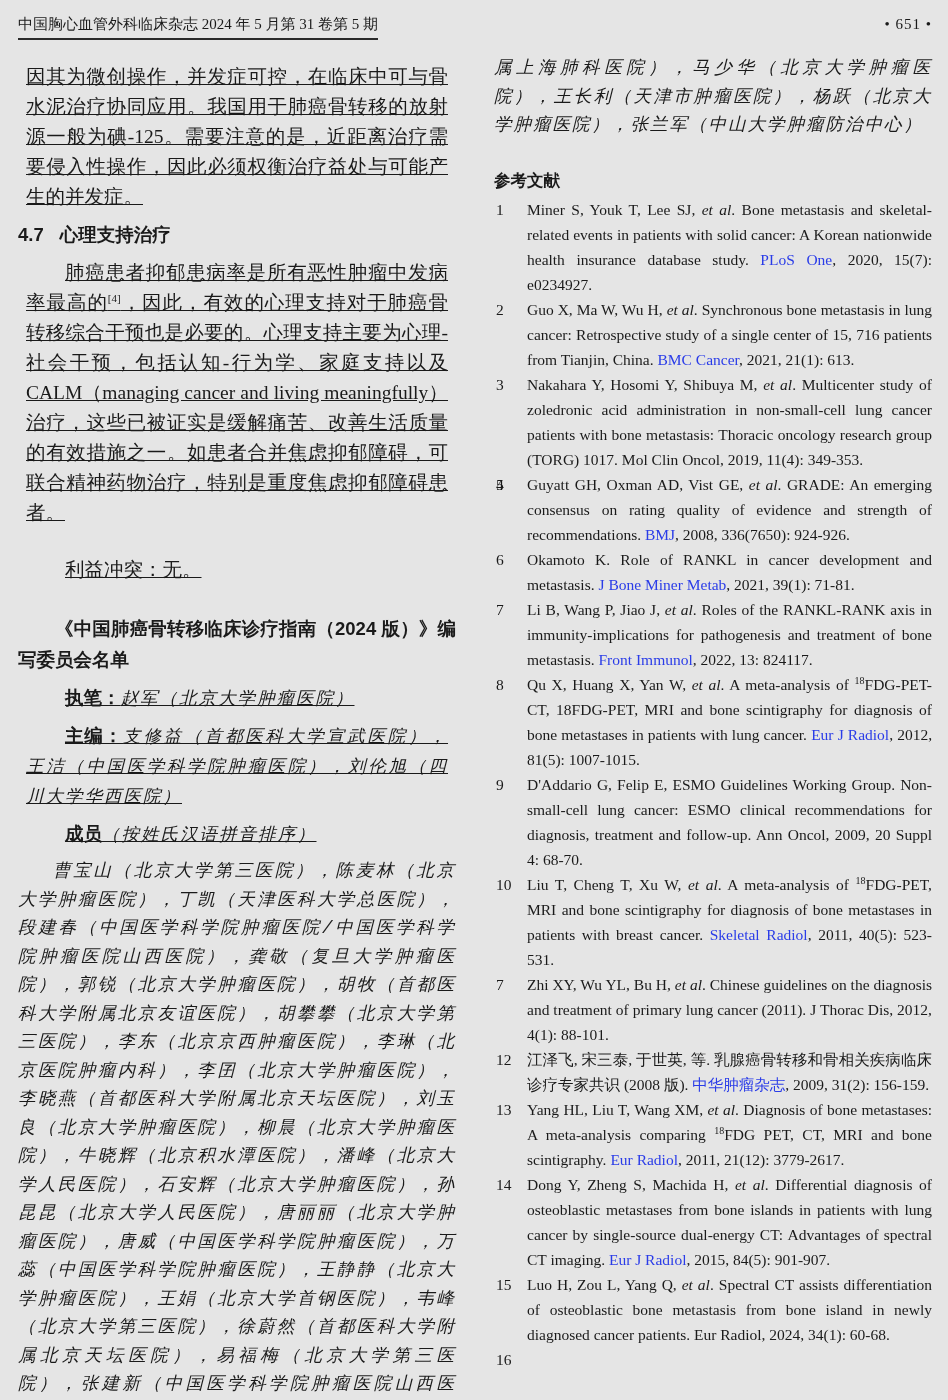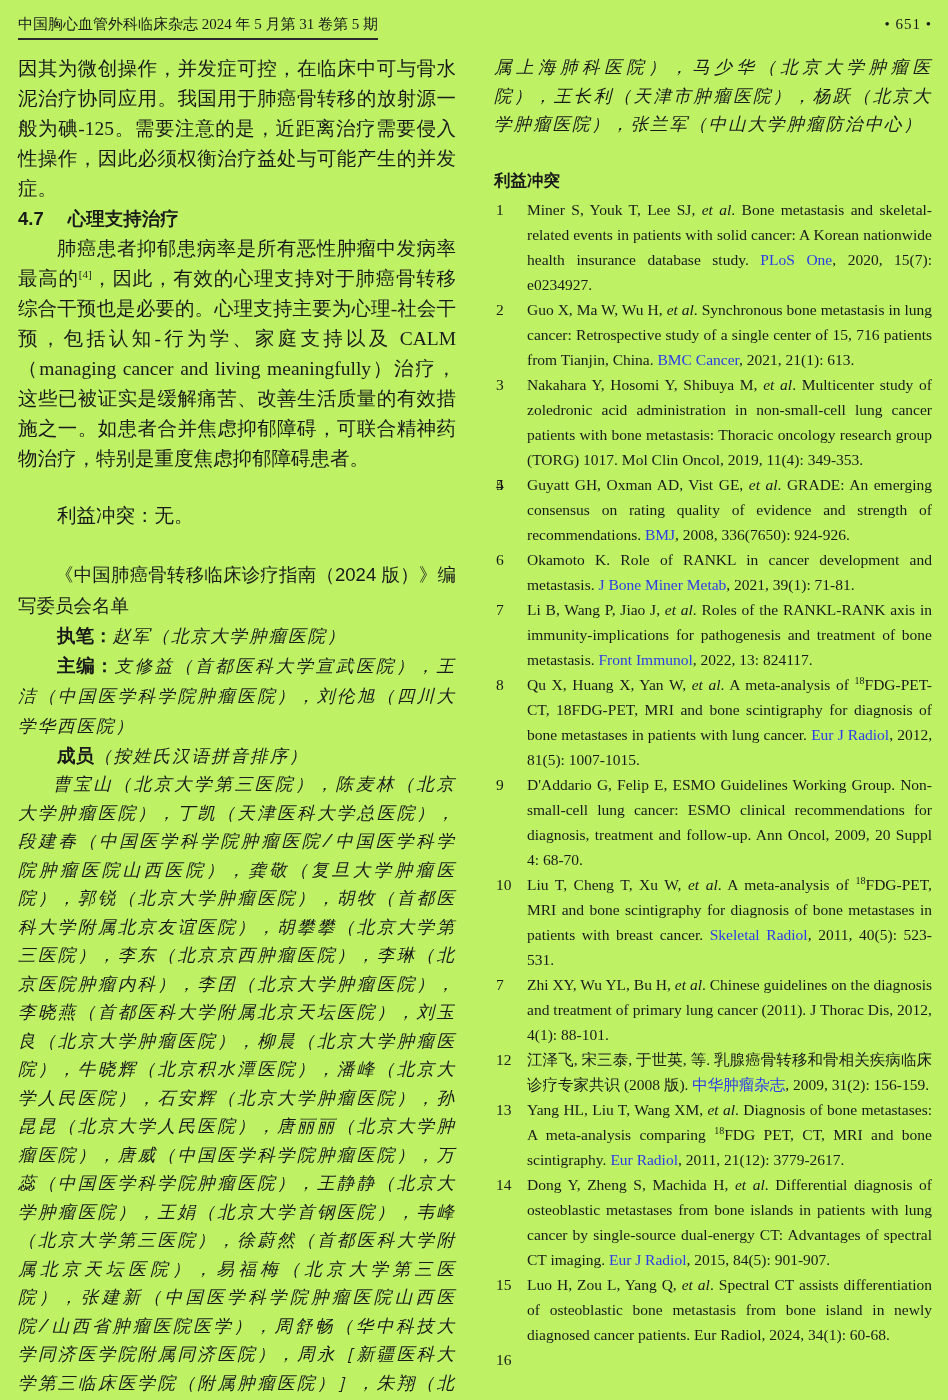--- a/index.html
+++ b/index.html
@@ -1,20 +1,20 @@
 <!DOCTYPE html>
 <html><head>
 <meta charset="utf-8">
 <style>
   html,body{margin:0;padding:0;background:#9a9a9a;}
   .page{
     position:relative;
     width:948px;height:1400px;
     margin:0 auto;
-    background:#bef264;
+    background:#e5e5e5;
     color:#1a1a1a;
     font-family:"Liberation Serif","DejaVu Serif",serif;
     overflow:hidden;
     box-sizing:border-box;
     padding:14px 16px 0 18px;
   }
   
   .header{
     display:flex;justify-content:space-between;align-items:flex-start;
     font-size:15px;line-height:20px;
@@ -24,24 +24,25 @@
     display:inline-block;
     border-bottom:2px solid #2a2a2a;
     padding-bottom:4px;
   }
   .page-number{letter-spacing:1px;}
   
   .columns{display:flex;gap:38px;}
   .col{width:438px;box-sizing:border-box;}
   
   .body{
-    margin:0;
+    margin:8px;
     font-size:19.5px;
     line-height:30px;
     text-align:justify;
+    text-decoration:underline;
   }
   .indent{text-indent:2em;}
   .kai{
     font-style:italic;
     font-size:17.5px;
     letter-spacing:2px;
     line-height:28.5px;
   }
   p.kai-para{
     margin:0;
@@ -53,31 +54,31 @@
     text-indent:2em;
     font-family:Liberation Mono, monospace;
   }
   .section-heading{
     margin:0;
     font-family:"Liberation Sans","DejaVu Sans",sans-serif;
     font-weight:bold;
     font-size:18.5px;
     line-height:30px;
   }
-  .section-num{margin-right:24px;}
+  .section-num{margin-right:16px;}
   .refmark{
     font-size:11px;
     line-height:0;
     vertical-align:super;
   }
   .conflict{margin-top:27px;}
   .committee-title{
     margin:28px 0 0 0;
     font-family:"Liberation Sans","DejaVu Sans",sans-serif;
-    font-weight:normal;
+    font-weight:bold;
     font-size:18.5px;
     line-height:31px;
     text-align:justify;
     text-indent:2em;
   }
   .label{
     font-family:"Liberation Sans","DejaVu Sans",sans-serif;
     font-weight:bold;
     font-style:normal;
     font-size:18.5px;
@@ -138,21 +139,21 @@
 
       <p class="body indent"><b class="label">成员</b><span class="kai">（按姓氏汉语拼音排序）</span></p>
 
       <p class="kai-para">曹宝山（北京大学第三医院），陈麦林（北京大学肿瘤医院），丁凯（天津医科大学总医院），段建春（中国医学科学院肿瘤医院/中国医学科学院肿瘤医院山西医院），龚敬（复旦大学肿瘤医院），郭锐（北京大学肿瘤医院），胡牧（首都医科大学附属北京友谊医院），胡攀攀（北京大学第三医院），李东（北京京西肿瘤医院），李琳（北京医院肿瘤内科），李囝（北京大学肿瘤医院），李晓燕（首都医科大学附属北京天坛医院），刘玉良（北京大学肿瘤医院），柳晨（北京大学肿瘤医院），牛晓辉（北京积水潭医院），潘峰（北京大学人民医院），石安辉（北京大学肿瘤医院），孙昆昆（北京大学人民医院），唐丽丽（北京大学肿瘤医院），唐威（中国医学科学院肿瘤医院），万蕊（中国医学科学院肿瘤医院），王静静（北京大学肿瘤医院），王娟（北京大学首钢医院），韦峰（北京大学第三医院），徐蔚然（首都医科大学附属北京天坛医院），易福梅（北京大学第三医院），张建新（中国医学科学院肿瘤医院山西医院/山西省肿瘤医院医学），周舒畅（华中科技大学同济医学院附属同济医院），周永［新疆医科大学第三临床医学院（附属肿瘤医院）］，朱翔（北京大学医学部/北京大学第三医院）</p>
 
     </div>
 
     <div class="col col-right">
       <p class="kai-para cont-para" style="text-indent:0;">属上海肺科医院），马少华（北京大学肿瘤医院），王长利（天津市肿瘤医院），杨跃（北京大学肿瘤医院），张兰军（中山大学肿瘤防治中心）</p>
 
-      <h3 class="refs-heading">利益冲突</h3>
+      <h3 class="refs-heading">参考文献</h3>
 
       <div id="refs">
           <div class="ref"><span class="ref-num">1</span><span class="ref-text"><span>Miner S, Youk T, Lee SJ, </span><em>et al</em><span>. Bone metastasis and skeletal-related events in patients with solid cancer: A Korean nationwide health insurance database study. </span><a class="ref-link">PLoS One</a><span>, 2020, 15(7): e0234927.</span></span></div>
           <div class="ref"><span class="ref-num">2</span><span class="ref-text"><span>Guo X, Ma W, Wu H, </span><em>et al</em><span>. Synchronous bone metastasis in lung cancer: Retrospective study of a single center of 15, 716 patients from Tianjin, China. </span><a class="ref-link">BMC Cancer</a><span>, 2021, 21(1): 613.</span></span></div>
           <div class="ref"><span class="ref-num">3</span><span class="ref-text"><span>Nakahara Y, Hosomi Y, Shibuya M, </span><em>et al</em><span>. Multicenter study of zoledronic acid administration in non-small-cell lung cancer patients with bone metastasis: Thoracic oncology research group (TORG) 1017. Mol Clin Oncol, 2019, 11(4): 349-353.</span></span></div>
           <div class="ref"><span class="ref-num">4</span></div>
           <div class="ref"><span class="ref-num">5</span><span class="ref-text"><span>Guyatt GH, Oxman AD, Vist GE, </span><em>et al</em><span>. GRADE: An emerging consensus on rating quality of evidence and strength of recommendations. </span><a class="ref-link">BMJ</a><span>, 2008, 336(7650): 924-926.</span></span></div>
           <div class="ref"><span class="ref-num">6</span><span class="ref-text"><span>Okamoto K. Role of RANKL in cancer development and metastasis. </span><a class="ref-link">J Bone Miner Metab</a><span>, 2021, 39(1): 71-81.</span></span></div>
           <div class="ref"><span class="ref-num">7</span><span class="ref-text"><span>Li B, Wang P, Jiao J, </span><em>et al</em><span>. Roles of the RANKL-RANK axis in immunity-implications for pathogenesis and treatment of bone metastasis. </span><a class="ref-link">Front Immunol</a><span>, 2022, 13: 824117.</span></span></div>
           <div class="ref"><span class="ref-num">8</span><span class="ref-text"><span>Qu X, Huang X, Yan W, </span><em>et al</em><span>. A meta-analysis of </span><sup>18</sup><span>FDG-PET-CT, 18FDG-PET, MRI and bone scintigraphy for diagnosis of bone metastases in patients with lung cancer. </span><a class="ref-link">Eur J Radiol</a><span>, 2012, 81(5): 1007-1015.</span></span></div>

